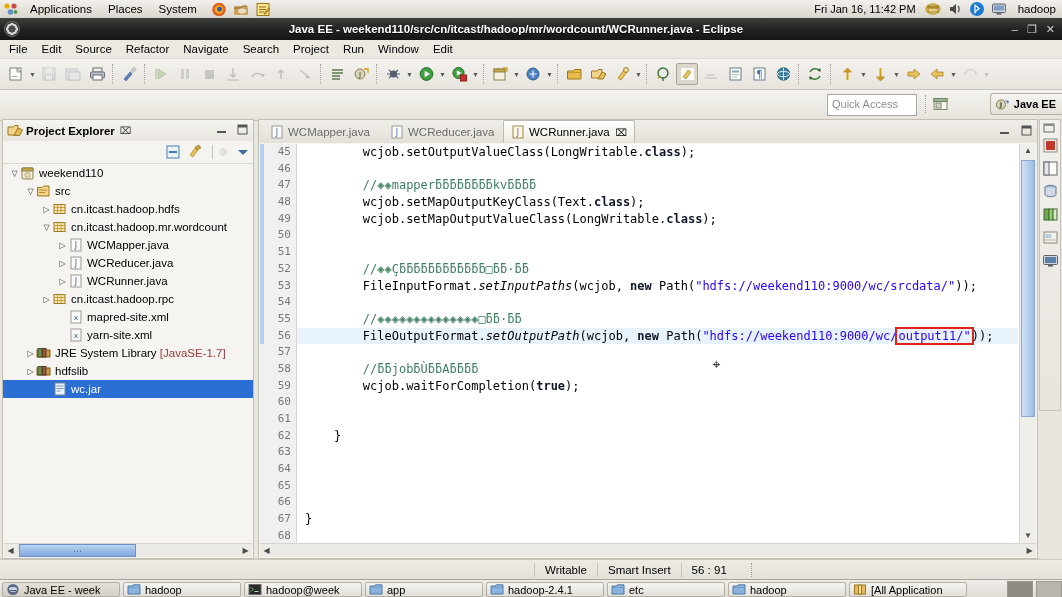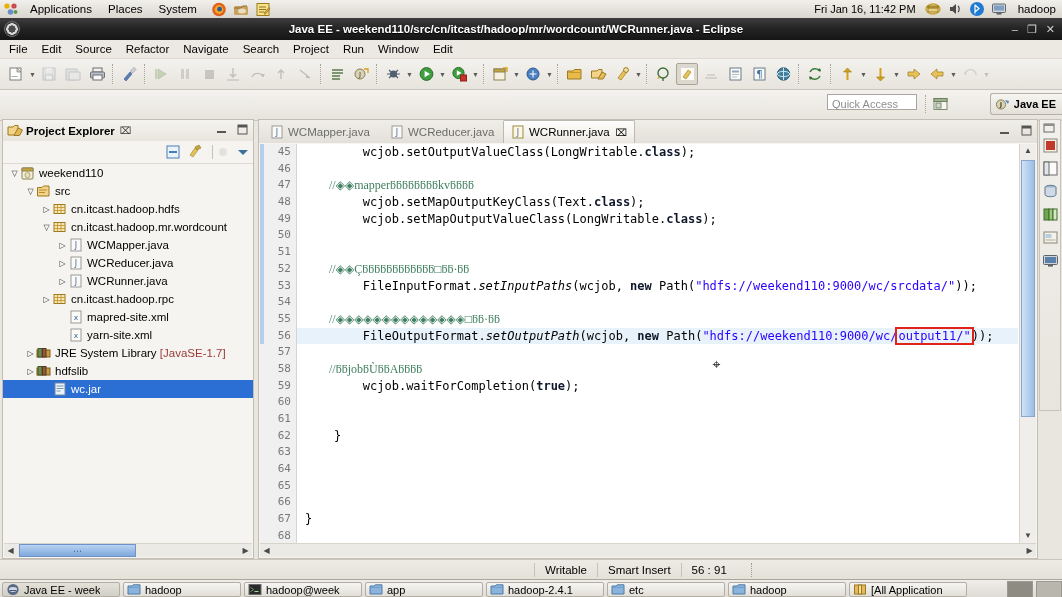--- a/index.html
+++ b/index.html
@@ -64,21 +64,21 @@
   .tb-item { width: 22px; height: 22px; margin: 0 1px; position: relative; display:flex; align-items:center; justify-content:center; }
   .tb-item.sel { background: #dcd8cd; border: 1px solid #a8a49a; border-radius: 2px; box-sizing: border-box; }
   .tb-arrow { width: 9px; height: 22px; display:flex; align-items:center; justify-content:center; color: #5a5a5a; font-size: 7px;}
   .tb-sep { width: 1px; height: 20px; margin: 0 3px; border-left: 1px dotted #a7a39a; }
 
   .coolbar2 {
     height: 30px; background: linear-gradient(to bottom,#f4f2ee,#e7e4dd);
     border-bottom: 1px solid #c9c5bc; position: relative;
   }
   .qa-box {
-    position: absolute; right: 145px; top: 4px; width: 90px; height: 16px;
+    position: absolute; right: 145px; top: 4px; width: 90px; height: 22px;
     background: #fff; border: 1px solid #a9a5a0; box-sizing: border-box;
     font-size: 11px; color: #8d8d8d; padding: 2px 4px; line-height: 14px;
   }
   .qa-dots { position:absolute; right:136px; top:5px; height:18px; border-left:1px dotted #a7a39a;}
   .qa-ico { position: absolute; right: 112px; top: 5px; width: 18px; height: 18px; }
   .persp-tab {
     position: absolute; right: 0px; top: 3px; height: 22px;
     background: linear-gradient(to bottom,#f7f5f1,#e3e0d8);
     border: 1px solid #b5b1a7; border-right: none; border-radius: 3px 0 0 3px;
     display: flex; align-items: center; padding: 0 6px 0 4px; box-sizing: border-box;
@@ -152,21 +152,21 @@
   .gutter .gbar { position: absolute; left: 0; top: 0; width: 4px; height: 200px; background: #b4d0ea; }
   .code {
     position: absolute; left: 37px; top: 0; right: 18px; height: 100%;
     font-family: "DejaVu Sans Mono", monospace; font-size: 12px;
     color: #000; overflow: hidden;
   }
   .code .cl { height: 16.7px; line-height: 16.7px; white-space: pre; padding-left: 8px; }
   .code .cl.hl { background: #e8f2fb; }
   .kw { color: #0f172a; font-weight: bold; }
   .str { color: #2a00ff; }
-  .cmt { color: #3f7f5f; font-family: Liberation Serif, serif; }
+  .cmt { color: #3f7f5f; }
   .itl { font-style: italic; }
   .redbox {
     outline: 2px solid #e2231a; outline-offset: 0px; padding: 0 1px; position: relative;
   }
   .caret-I {
     position: absolute; left: 452px; top: 212px; width: 9px; height: 17px;
     color: #1a1a1a; font-family: "DejaVu Sans Mono", monospace; font-size: 14px;
     line-height: 17px; text-align: center;
   }
   .ed-vscroll {

